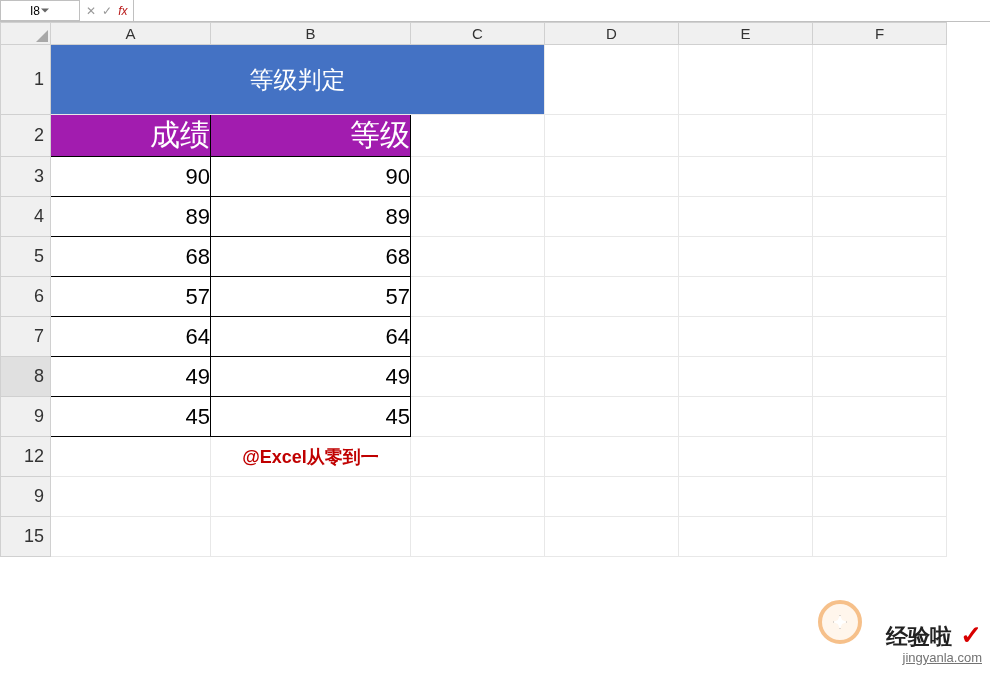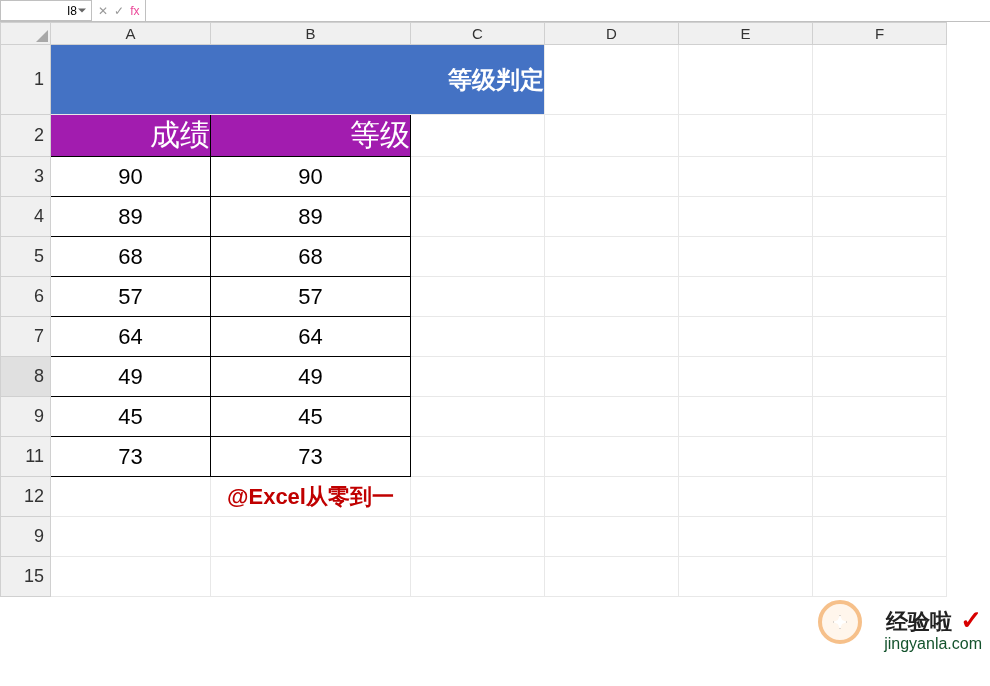--- a/index.html
+++ b/index.html
@@ -14,46 +14,46 @@
     
     .formula-bar {
       display: flex;
       align-items: center;
       height: 22px;
       border-bottom: 1px solid #c0c0c0;
       background: #fff;
       font-size: 12px;
     }
     .name-box {
-      width: 92px;
+      width: 80px;
       height: 100%;
       border: 1px solid #c0c0c0;
       display: flex;
       align-items: center;
-      justify-content: flex-end;
+      justify-content: center;
       padding: 0 4px;
       background: #fff;
     }
     .name-box-text { font-size: 12px; }
     .name-box-arrow {
       width: 10px; height: 10px;
       display: flex; align-items: center; justify-content: center;
     }
     .name-box-arrow svg { width: 8px; height: 6px; }
     .fb-icons {
       display: flex;
       align-items: center;
       gap: 6px;
       padding: 0 6px;
       height: 100%;
       border-right: 1px solid #c0c0c0;
       color: #888;
     }
     .fb-icons span { font-size: 12px; color: #999; }
-    .fb-icons .fx { color: #ec4899; }
+    .fb-icons .fx { font-style: italic; color: #b91c1c; }
     .fb-input {
       flex: 1;
       height: 100%;
       padding: 0 6px;
       font-size: 12px;
       display: flex;
       align-items: center;
     }
     
     .sheet-area {
@@ -112,42 +112,42 @@
       color: #333;
       text-align: center;
       background: #fff;
       height: 40px;
     }
     
     td.title-cell {
       background: #4472c4;
       color: #fff;
       font-size: 24px;
-      font-weight: bold;
-      text-align: right;
+      font-weight: normal;
+      text-align: center;
       border: 1px solid #e8e8e8;
     }
     td.header-cell {
       background: #a21caf;
       color: #fff;
       font-size: 30px;
       font-weight: normal;
       text-align: right;
       border: 1px solid #000;
     }
     td.data-cell {
       background: #fff;
       color: #000;
       font-size: 22px;
-      text-align: center;
+      text-align: right;
       border: 1px solid #000;
     }
     td.footer-txt {
       color: #c00000;
-      font-size: 22px;
+      font-size: 18px;
       font-weight: bold;
       text-align: center;
       border: 1px solid #e8e8e8;
       background: #fff;
     }
     
     .w-a { width: 160px; }
     .w-b { width: 200px; }
     .w-rest { width: 134px; }
     
@@ -174,38 +174,39 @@
       content: '';
       width: 12px; height: 12px;
       background: #fff;
       border: 1px solid #555;
       clip-path: polygon(50% 0, 65% 35%, 100% 50%, 65% 65%, 50% 100%, 35% 65%, 0 50%, 35% 35%);
     }
     
     .watermark {
       position: absolute;
       right: 8px;
-      bottom: 33px;
+      bottom: 21px;
       text-align: right;
       pointer-events: none;
     }
     .wm-main {
       font-size: 22px;
       font-weight: bold;
       color: #222;
     }
     .wm-main .check {
       color: #d80000;
       font-size: 26px;
       margin-left: 2px;
     }
     .wm-sub {
-      font-size: 16px;
-      color: #14532d;
+      font-size: 13px;
+      color: #737373;
       margin-top: -2px;
+      text-decoration: underline;
     }
   </style>
 </head>
 <body>
 
 <div class="formula-bar">
   <div class="name-box">
     <span class="name-box-text">I8</span>
     <span class="name-box-arrow">
       <svg viewBox="0 0 10 6">
@@ -308,29 +309,20 @@
     </tr>
     <tr class="h-data">
       <th class="row-head">9</th>
       <td class="data-cell">45</td>
       <td class="data-cell">45</td>
       <td class="cell"></td>
       <td class="cell"></td>
       <td class="cell"></td>
       <td class="cell"></td>
     </tr>
-    <tr class="h-data">
-      <th class="row-head">11</th>
-      <td class="data-cell">73</td>
-      <td class="data-cell">73</td>
-      <td class="cell"></td>
-      <td class="cell"></td>
-      <td class="cell"></td>
-      <td class="cell"></td>
-    </tr>
 
     <tr class="h-blank">
       <th class="row-head">12</th>
       <td class="cell"></td>
       <td class="footer-txt">@Excel从零到一</td>
       <td class="cell"></td>
       <td class="cell"></td>
       <td class="cell"></td>
       <td class="cell"></td>
     </tr>

